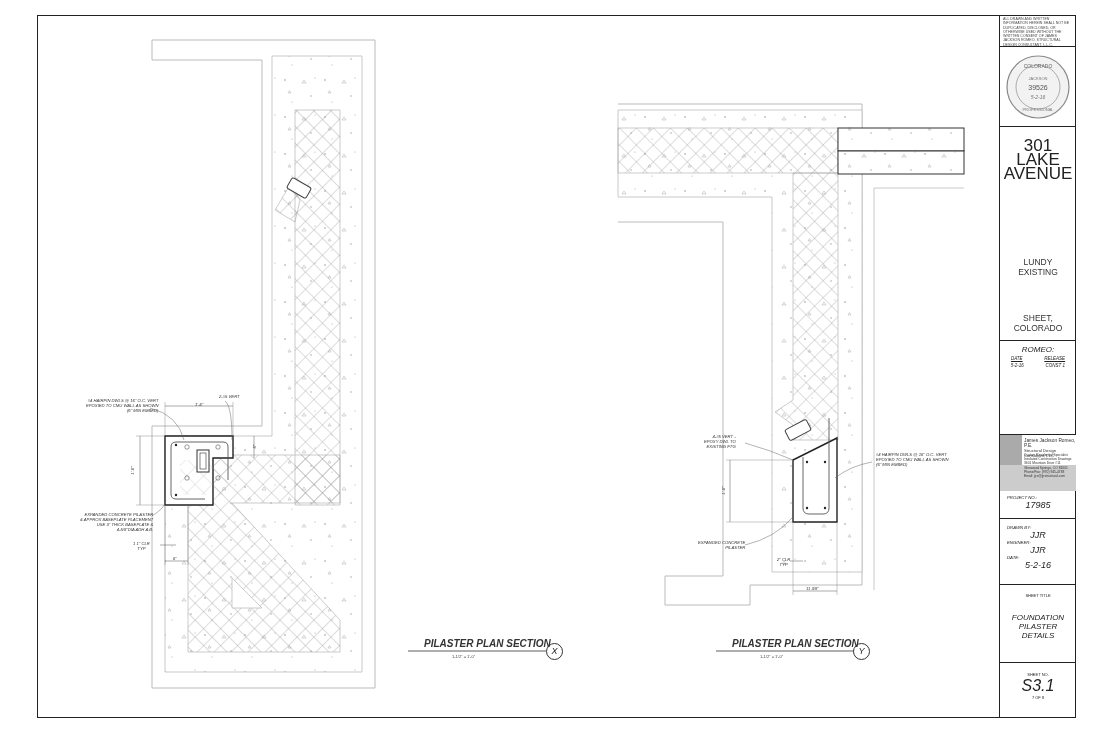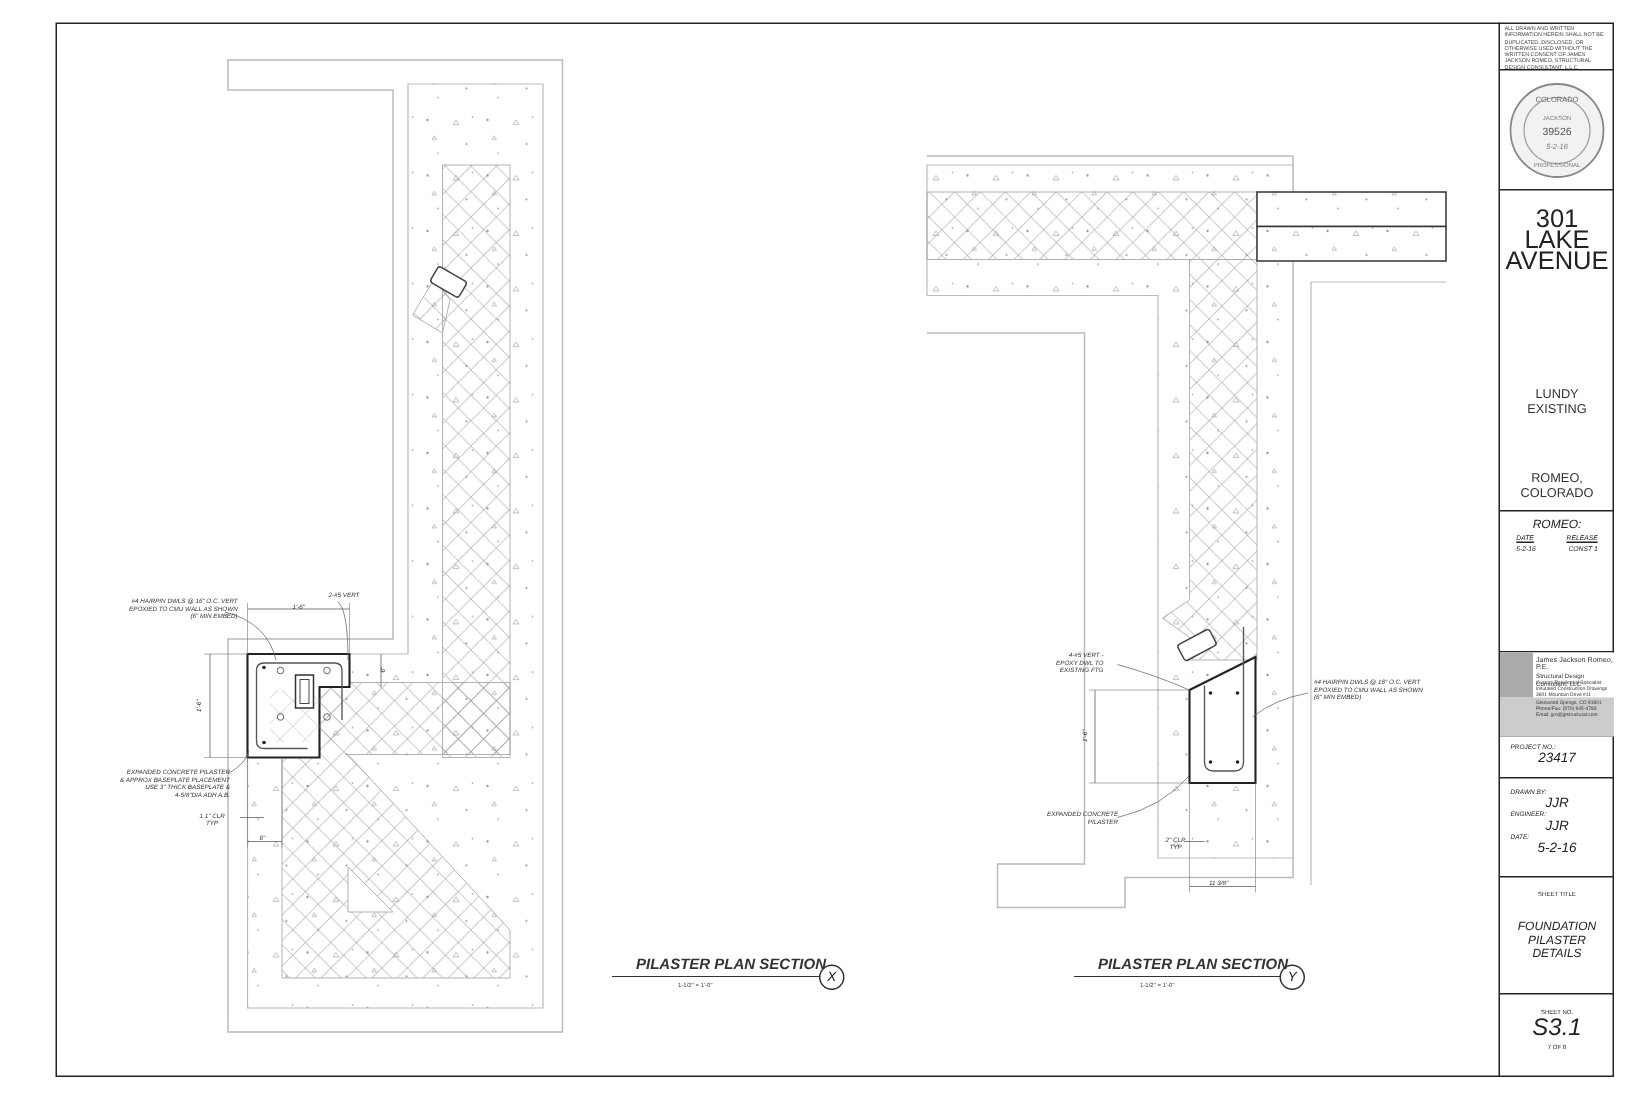--- a/index.html
+++ b/index.html
@@ -180,21 +180,21 @@
       <text x="33" y="14" font-size="5" text-anchor="middle" fill="#666" font-family="Liberation Sans, sans-serif">COLORADO</text>
       <text x="33" y="26" font-size="4" text-anchor="middle" fill="#777" font-family="Liberation Sans, sans-serif">JACKSON</text>
       <text x="33" y="36" font-size="7" text-anchor="middle" fill="#555" font-family="Liberation Sans, sans-serif">39526</text>
       <text x="33" y="45" font-size="5" text-anchor="middle" fill="#777" font-style="italic" font-family="Liberation Sans, sans-serif">5-2-16</text>
       <text x="33" y="57" font-size="4" text-anchor="middle" fill="#777" font-family="Liberation Sans, sans-serif">PROFESSIONAL</text>
     </svg>
   </div>
   <div class="cell" style="top:112px;height:214px;">
     <div class="proj1"><span>301 LAKE</span><br><span>AVENUE</span></div>
     <div class="proj2" style="top:108px;margin-top:22px;"><span>LUNDY</span><br><span>EXISTING</span></div>
-    <div class="proj2" style="top:186px;"><span>ROMEO,</span><br><span>COLORADO</span></div>
+    <div class="proj2" style="top:186px;"><span>SHEET,</span><br><span>COLORADO</span></div>
   </div>
   <div class="cell" style="top:326px;height:94px;">
     <div class="issues-h">ROMEO:</div>
     <div class="issues-row hd">
         <span>DATE</span>
         <span>RELEASE</span>
       </div>
     <div class="issues-row">
         <span>5-2-16</span>
         <span>CONST 1</span>
@@ -211,21 +211,21 @@
       <div>Custom Residential Specialist</div>
       <div>Insulated Construction Drawings</div>
       <div>3601 Mountain Drive #11</div>
       <div>Glenwood Springs, CO 81601</div>
       <div>Phone/Fax: (970) 945-4783</div>
       <div>Email: jjro@jjrstructural.com</div>
     </div>
   </div>
   <div class="cell" style="top:476px;height:28px;">
     <div class="small-lbl" style="padding-top:4px;">PROJECT NO.:</div>
-    <div class="val">23417</div>
+    <div class="val">17985</div>
   </div>
   <div class="cell" style="top:504px;height:66px;">
     <div class="small-lbl" style="padding-top:6px;">DRAWN BY:</div>
     <div class="val">JJR</div>
     <div class="small-lbl">ENGINEER:</div>
     <div class="val">JJR</div>
     <div class="small-lbl">DATE:</div>
     <div class="val">5-2-16</div>
   </div>
   <div class="cell" style="top:570px;height:78px;">

